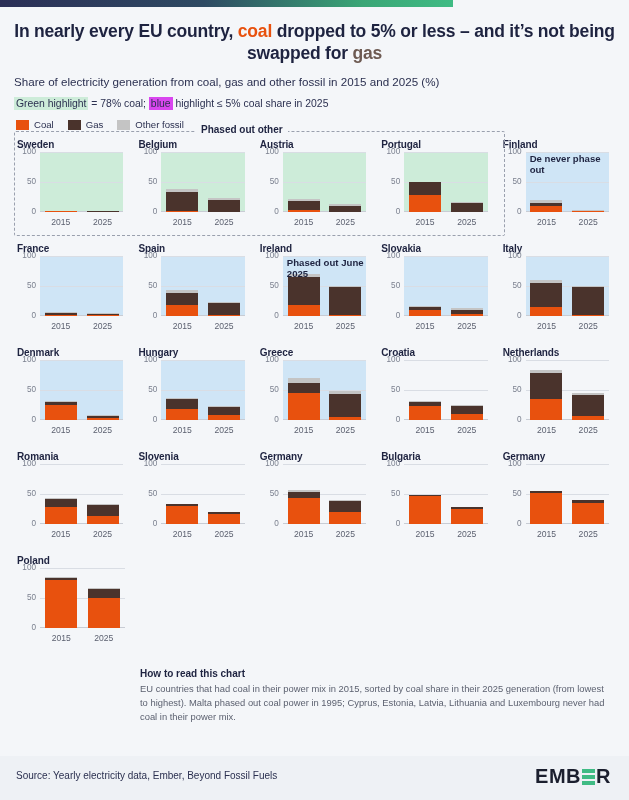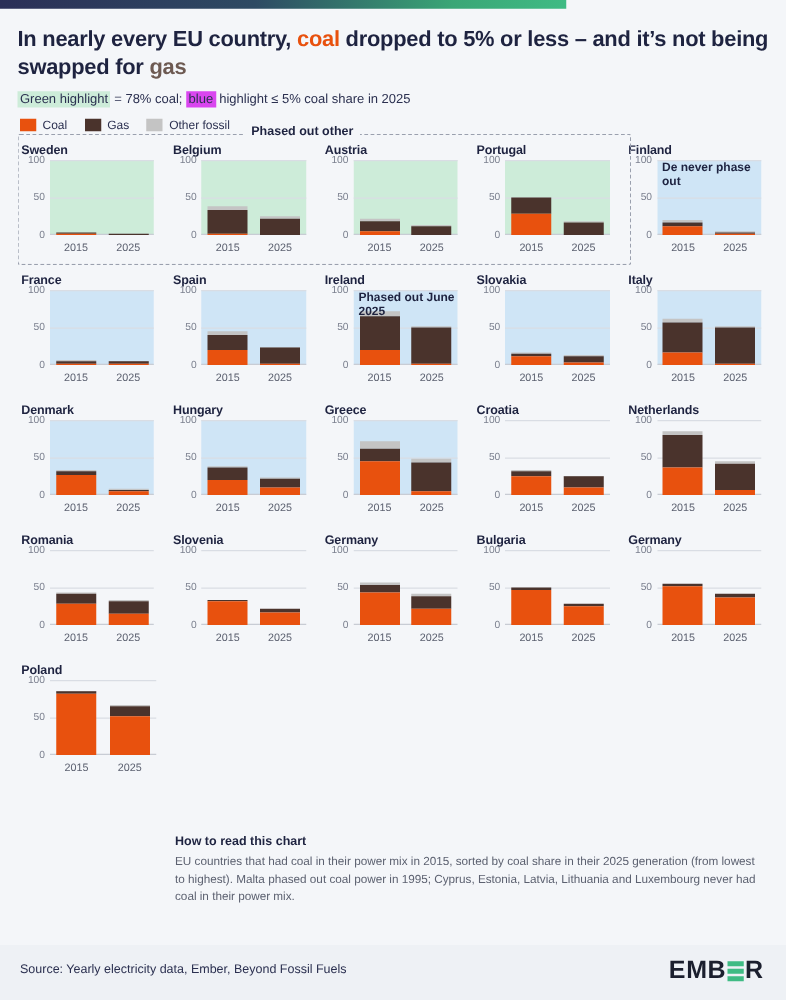--- a/index.html
+++ b/index.html
@@ -1,19 +1,19 @@
 <!DOCTYPE html>
 <html><head>
 <meta charset="utf-8">
 <style>
   html,body{margin:0;padding:0;}
   body{width:629px;height:800px;background:#f4f6f9;font-family:"Liberation Sans",sans-serif;color:#1e2340;overflow:hidden;position:relative;}
   #accent{position:absolute;top:0;left:0;width:72%;height:7px;background:linear-gradient(90deg,#2b2f57 0%,#2e4a63 45%,#3aa676 80%,#3fbb84 100%);}
   #wrap{padding:18px 14px 0 14px;box-sizing:border-box;}
-  h1{font-size:17.5px;line-height:1.28;margin:2px 0 9px 0;font-weight:700;letter-spacing:-0.2px;}
+  h1{font-size:17.5px;line-height:1.28;margin:2px 0 9px 0;font-weight:700;letter-spacing:-0.2px;text-align:center;}
   h1 .coal{color:#e8510e;}
   h1 .gas{color:#6d5a52;}
   .subtitle{font-size:11.6px;line-height:1.42;color:#2b3050;margin:0 0 8px 0;font-weight:400;}
   .hl-note{font-size:10.4px;color:#2b3050;margin:0 0 10px 0;}
   .hl-green{background:#cdecd9;padding:1px 2px;}
   .hl-blue{background:#d946ef;padding:1px 2px;}
   .legend{display:flex;gap:14px;align-items:center;margin:0 0 9px 2px;}
   .legend .item{display:flex;align-items:center;gap:5px;font-size:9.6px;color:#2b3050;}
   .swatch{width:13px;height:10px;display:block;}
   .grid{position:relative;}
@@ -50,20 +50,21 @@
 <body>
 
 <div id="accent"></div>
 
 <div id="wrap">
 
   <h1>
     <span>In nearly every EU country, </span><span class="coal">coal</span><span> dropped to 5% or less – and it’s not being swapped for </span><span class="gas">gas</span>
   </h1>
 
+  <p class="subtitle">Share of electricity generation from coal, gas and other fossil in 2015 and 2025 (%)</p>
 
   <p class="hl-note">
     <span class="hl-green">Green highlight</span><span> = 78% coal; </span><span class="hl-blue">blue</span><span> highlight ≤ 5% coal share in 2025</span>
   </p>
 
   <div class="legend" id="legend-root">
       <div class="item">
         <span class="swatch" style="background: rgb(232, 81, 14);"></span>
         <span>Coal</span>
       </div>

